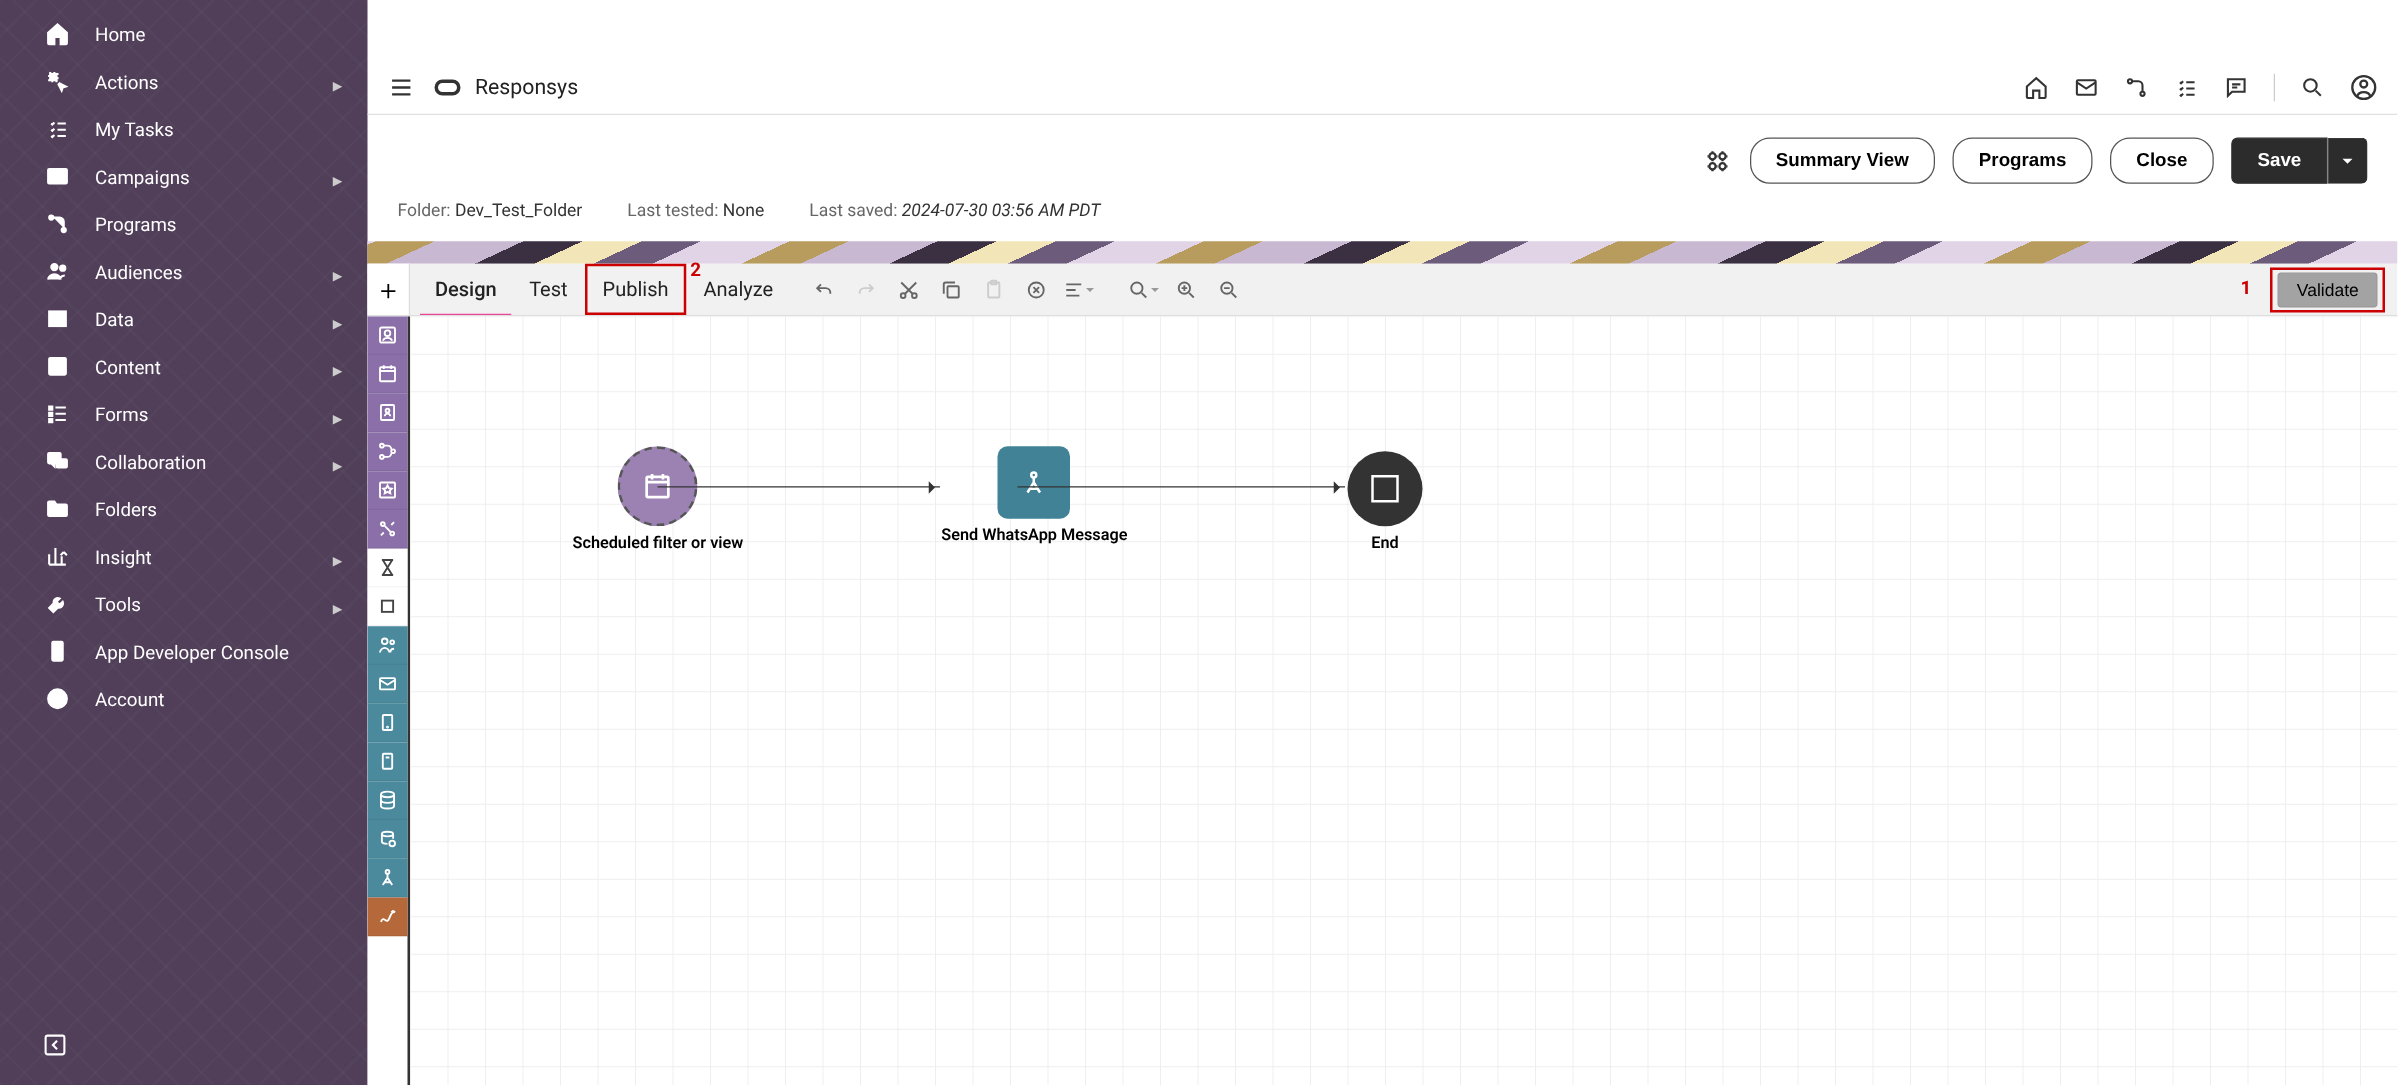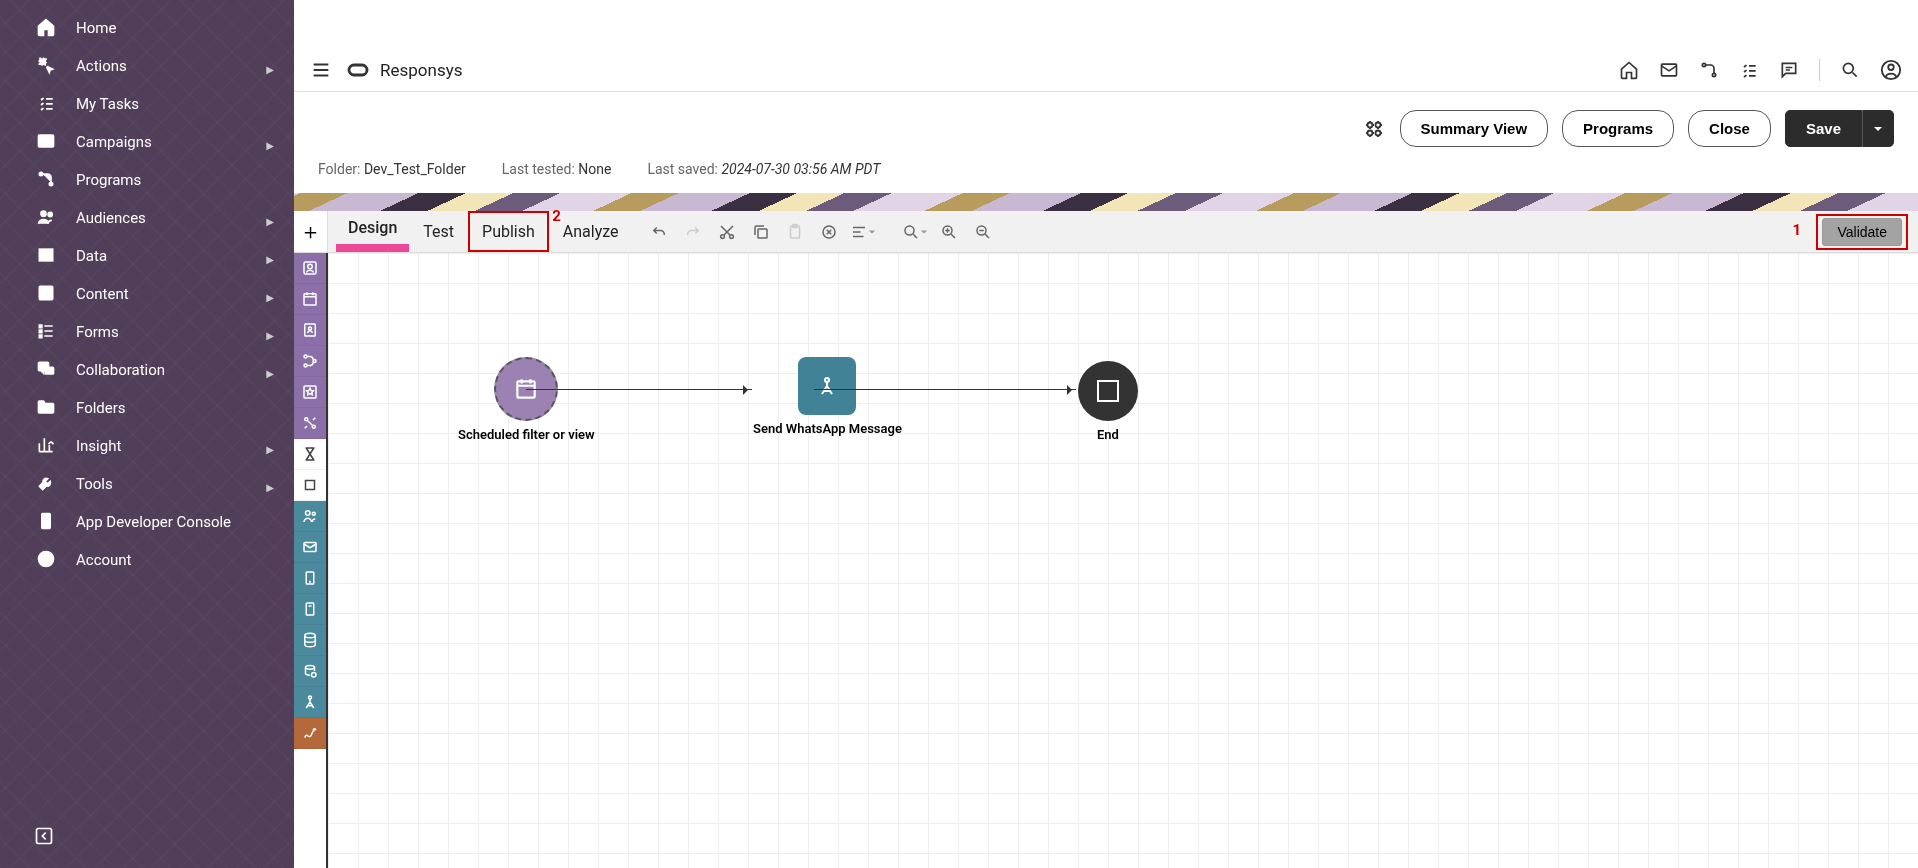--- a/index.html
+++ b/index.html
@@ -158,21 +158,21 @@
 }
 .tb-tabs { display: flex; align-items: center; gap: 2px; }
 .tb-tab {
   padding: 0 12px;
   font-size: 16px;
   display: flex; align-items: center;
   cursor: pointer;
   height: 100%;
   color: #222;
 }
-.tb-tab.active { border-bottom: 8px solid #ec4899; font-weight: 500; }
+.tb-tab.active { border-bottom: 1px solid #ec4899; font-weight: 500; }
 .tb-highlight {
   border: 2px solid #c00;
   position: relative;
 }
 .callout-num {
   position: absolute;
   color: #c00;
   font-weight: bold;
   font-size: 15px;
 }

